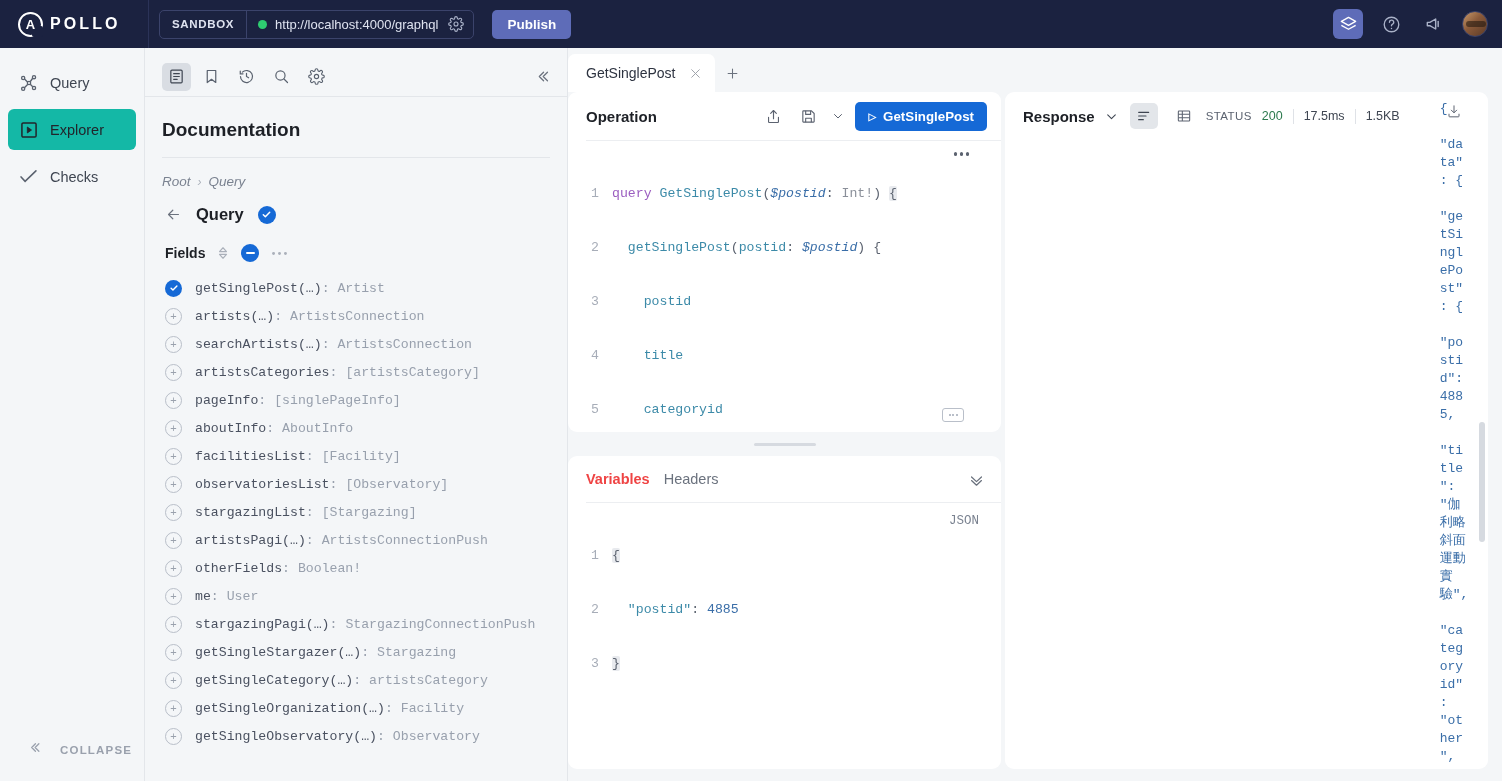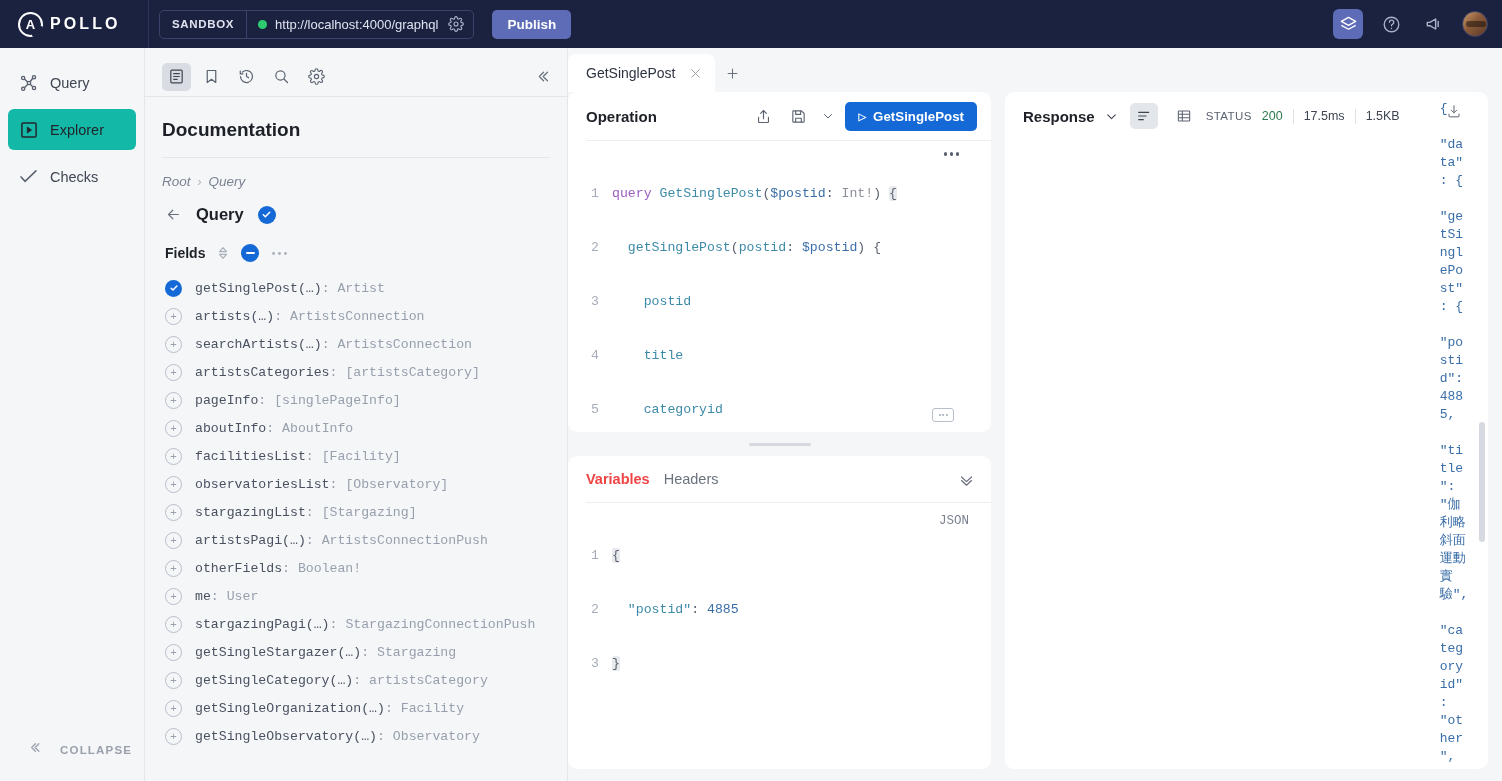--- a/index.html
+++ b/index.html
@@ -194,21 +194,21 @@
     height: 38px; display: flex; align-items: center; gap: 13px;
     padding: 0 13px 0 18px; border-radius: 7px 7px 0 0;
     background: #fff; cursor: pointer;
   }
   .tab-label { font-size: 14px; color: #2d3340; }
   .tab-close { cursor: pointer; display: flex; opacity: .6; }
   .tab-add {
     width: 36px; height: 38px; display: flex; align-items: center; justify-content: center;
     cursor: pointer;
   }
-  .panes { flex: 1; display: flex; gap: 14px; padding: 0 14px 12px 0; min-height: 0; }
+  .panes { flex: 1; display: flex; gap: 4px; padding: 0 14px 12px 0; min-height: 0; }
   .leftpane { flex: 1; display: flex; flex-direction: column; gap: 8px; min-width: 0; }
 
   .card {
     background: #fff; border-radius: 9px;
     display: flex; flex-direction: column; min-height: 0;
     overflow: hidden;
   }
   .card-head {
     height: 48px; display: flex; align-items: center;
     padding: 0 14px 0 18px; gap: 9px; flex: 0 0 48px;
@@ -233,21 +233,21 @@
     white-space: pre;
   }
   .code-line { display: flex; height: 18px; }
   .ln {
     width: 44px; flex: 0 0 44px; text-align: right; padding-right: 13px;
     color: #a7adb8; user-select: none;
   }
   .ctext { padding-left: 0; }
   .kw { color: #9b5ec0; }
   .opname { color: #3c8aa8; }
-  .varname { color: #3a6ea8; }
+  .varname { color: #3a6ea8; font-style: italic; }
   .typ { color: #8a8f99; }
   .fld { color: #3c8aa8; }
   .punc { color: #5c6370; }
   .brace-hl { background: #e8eaee; border-radius: 2px; }
   .dots-editor {
     position: absolute; right: 32px; top: 11px;
     cursor: pointer; display: flex; gap: 2.5px;
   }
   .dots-editor i { width: 3.5px; height: 3.5px; border-radius: 50%; background: #5c6370; display:block;}
   .kbd-badge {

